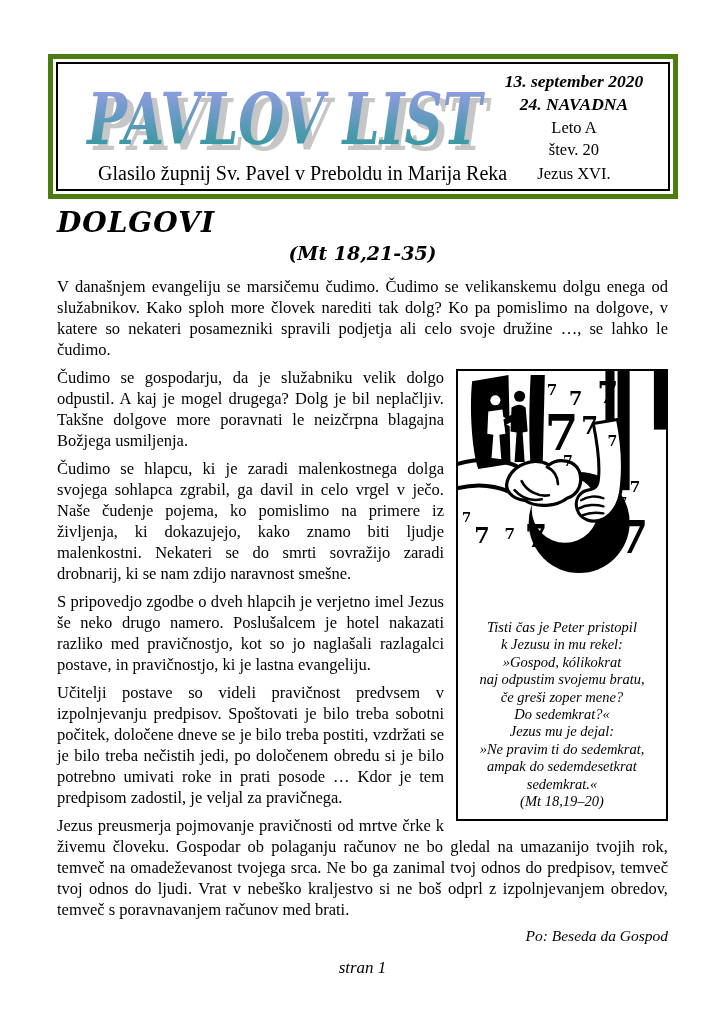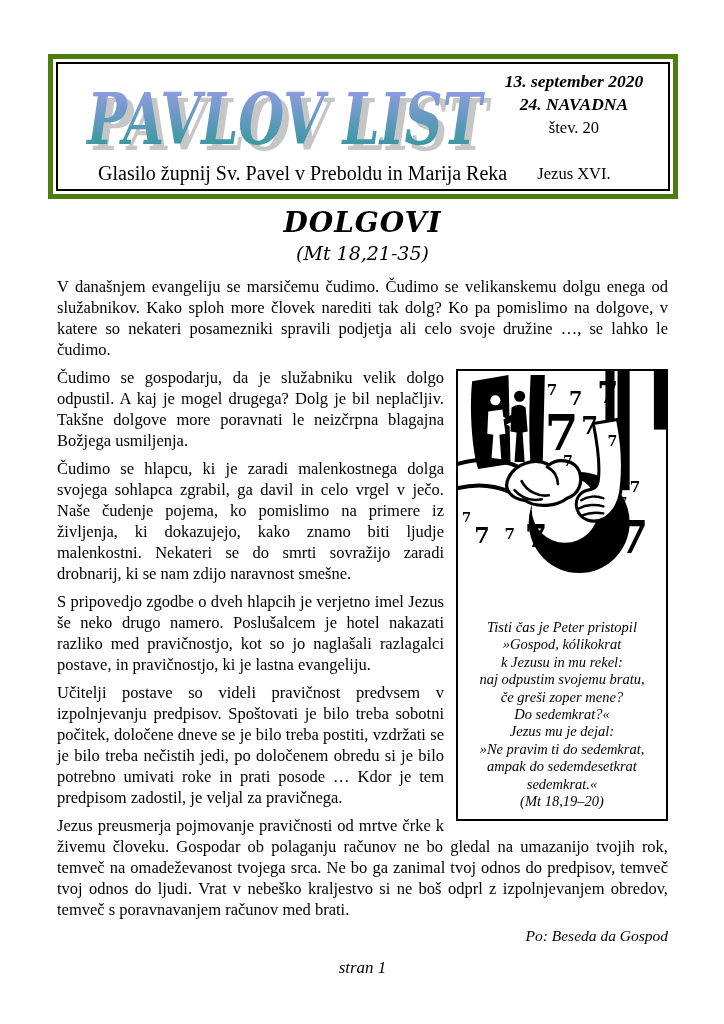--- a/index.html
+++ b/index.html
@@ -27,26 +27,26 @@
     width:172px; display:flex; flex-direction:column; text-align:center;
     line-height:1.34; padding-top:2px;
   }
   .mh-strong { font-weight:bold; font-style:italic; font-size:17.5px; }
   .mh-meta { font-size:16.5px; }
   .mh-volume { margin-top:auto; padding-bottom:1px; }
 
   
   .content { position:absolute; left:57px; top:206px; width:611px; }
   .article-title {
-    margin:0; text-align:center; font-family:"DejaVu Serif", serif;
+    margin:0; font-family:"DejaVu Serif", serif;
     font-style:italic; font-weight:bold; font-size:28px; letter-spacing:1px;
   }
   .article-subtitle {
     margin:3px 0 12px 0; text-align:center; font-family:"DejaVu Serif", serif;
-    font-style:italic; font-weight:normal; font-size:19px;
+    font-style:italic; font-weight:bold; font-size:19px;
   }
   .article p {
     margin:0 0 7px 0; text-align:justify; font-size:16.5px; line-height:21px;
   }
   .source-line {
     text-align:right; font-style:italic; font-size:15.5px; margin-top:3px;
   }
   .page-number { text-align:center; font-style:italic; font-size:17px; margin-top:13px; }
 
   
@@ -78,20 +78,21 @@
             </linearGradient>
           </defs>
           <text x="229" y="89" text-anchor="middle" textLength="428" lengthAdjust="spacingAndGlyphs" fill="#c6c6c6">PAVLOV LIST</text>
           <text x="222" y="83" text-anchor="middle" textLength="428" lengthAdjust="spacingAndGlyphs" fill="url(#lgrad)">PAVLOV LIST</text>
         </svg>
         <div class="mh-subtitle">Glasilo župnij Sv. Pavel v Preboldu in Marija Reka</div>
       </div>
       <div class="mh-right">
         <div class="mh-strong">13. september 2020</div>
         <div class="mh-strong">24. NAVADNA</div>
+        <div class="mh-meta">Leto A</div>
         <div class="mh-meta">štev. 20</div>
         <div class="mh-meta mh-volume">Jezus XVI.</div>
       </div>
     </div>
   </header>
 
   <main class="content">
     <h1 class="article-title">DOLGOVI</h1>
     <h2 class="article-subtitle">(Mt 18,21-35)</h2>
 
@@ -151,22 +152,22 @@
             <text x="160" y="133" font-size="11">7</text>
             <text x="4" y="150" font-size="13">7</text>
             <text x="16" y="170" font-size="22">7</text>
             <text x="46" y="166" font-size="15">7</text>
             <text x="66" y="174" font-size="32">7</text>
             <text x="158" y="180" font-size="44">7</text>
           </g>
         </svg>
         <div class="figure-quote">
           <div>Tisti čas je Peter pristopil</div>
+          <div>k Jezusu in mu rekel:</div>
           <div>»Gospod, kólikokrat</div>
-          <div>k Jezusu in mu rekel:</div>
           <div>naj odpustim svojemu bratu,</div>
           <div>če greši zoper mene?</div>
           <div>Do sedemkrat?«</div>
           <div>Jezus mu je dejal:</div>
           <div>»Ne pravim ti do sedemkrat,</div>
           <div>ampak do sedemdesetkrat</div>
           <div>sedemkrat.«</div>
           <div>(Mt 18,19–20)</div>
         </div>
       </aside>

